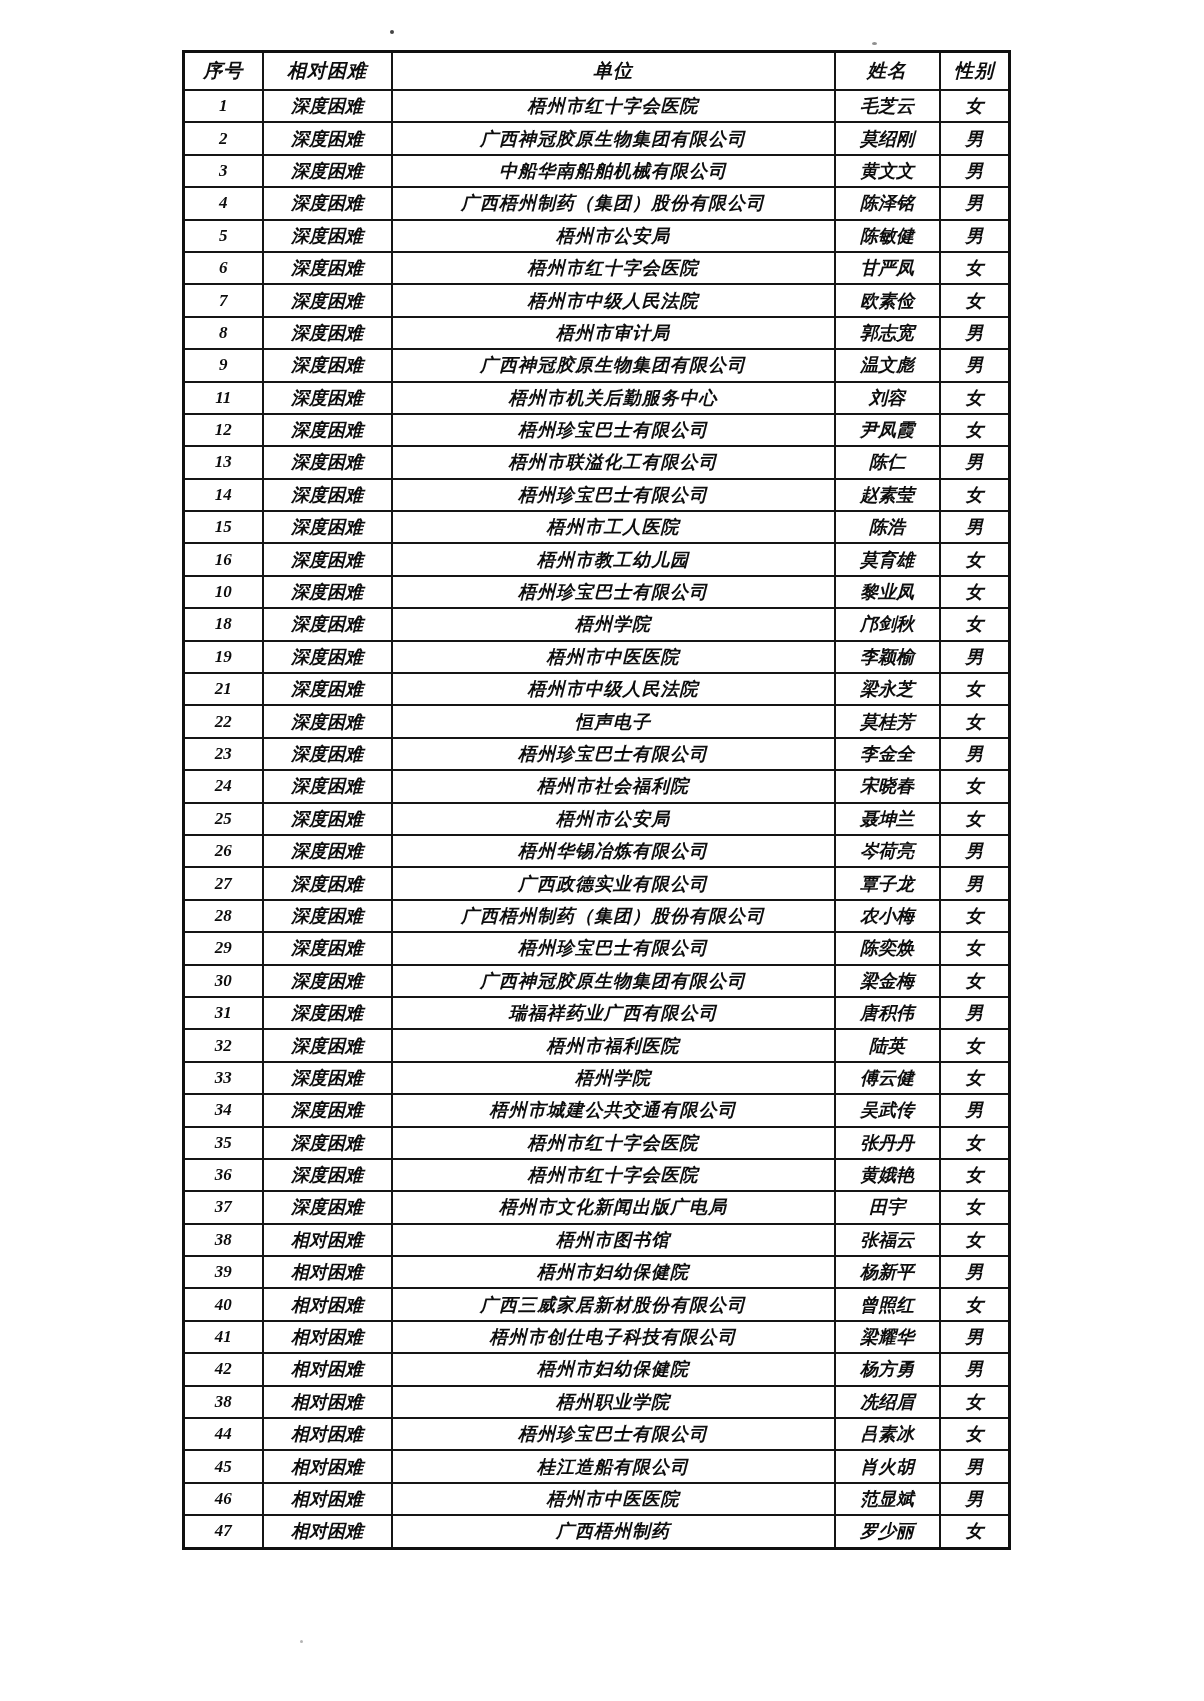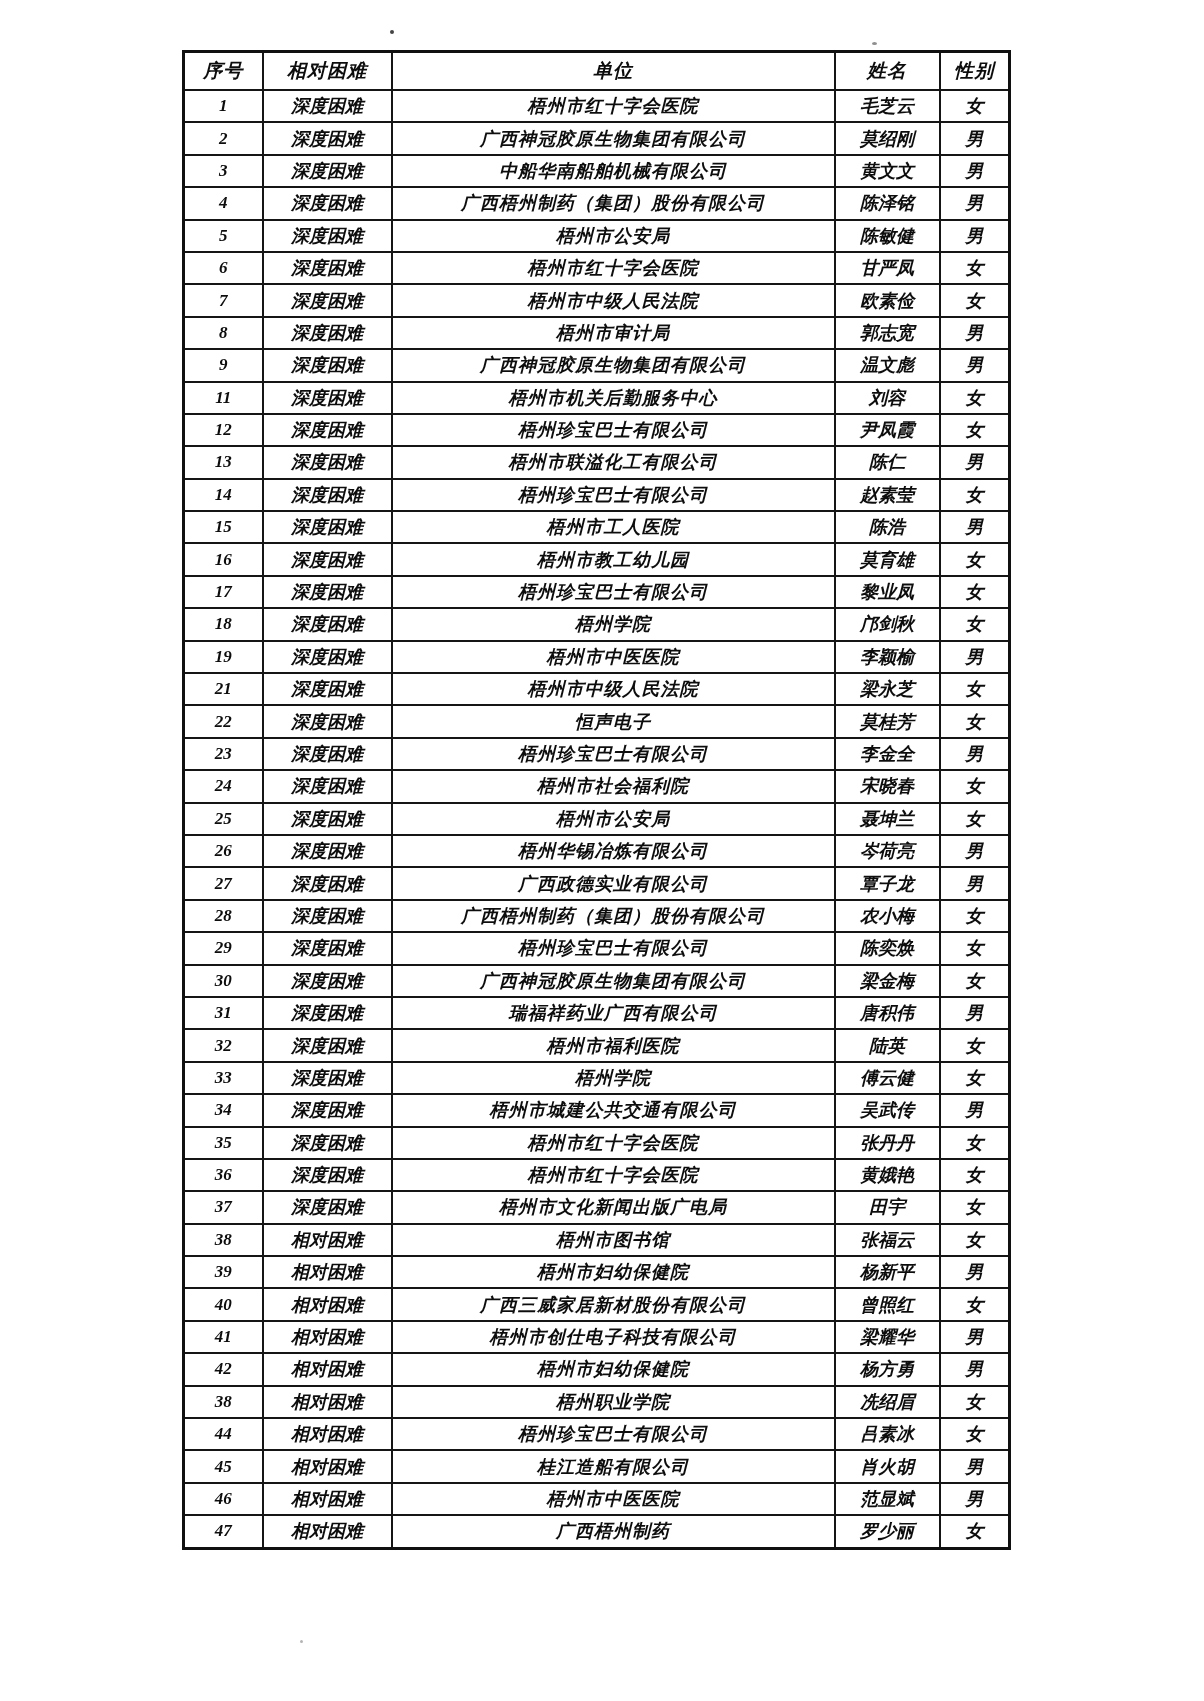--- a/index.html
+++ b/index.html
@@ -192,21 +192,21 @@
           <td class="c-gender">男</td>
         </tr>
         <tr>
           <td class="c-no">16</td>
           <td class="c-cat">深度困难</td>
           <td class="c-unit">梧州市教工幼儿园</td>
           <td class="c-name">莫育雄</td>
           <td class="c-gender">女</td>
         </tr>
         <tr>
-          <td class="c-no">17</td>
+          <td class="c-no">10</td>
           <td class="c-cat">深度困难</td>
           <td class="c-unit">梧州珍宝巴士有限公司</td>
           <td class="c-name">黎业凤</td>
           <td class="c-gender">女</td>
         </tr>
         <tr>
           <td class="c-no">18</td>
           <td class="c-cat">深度困难</td>
           <td class="c-unit">梧州学院</td>
           <td class="c-name">邝剑秋</td>

